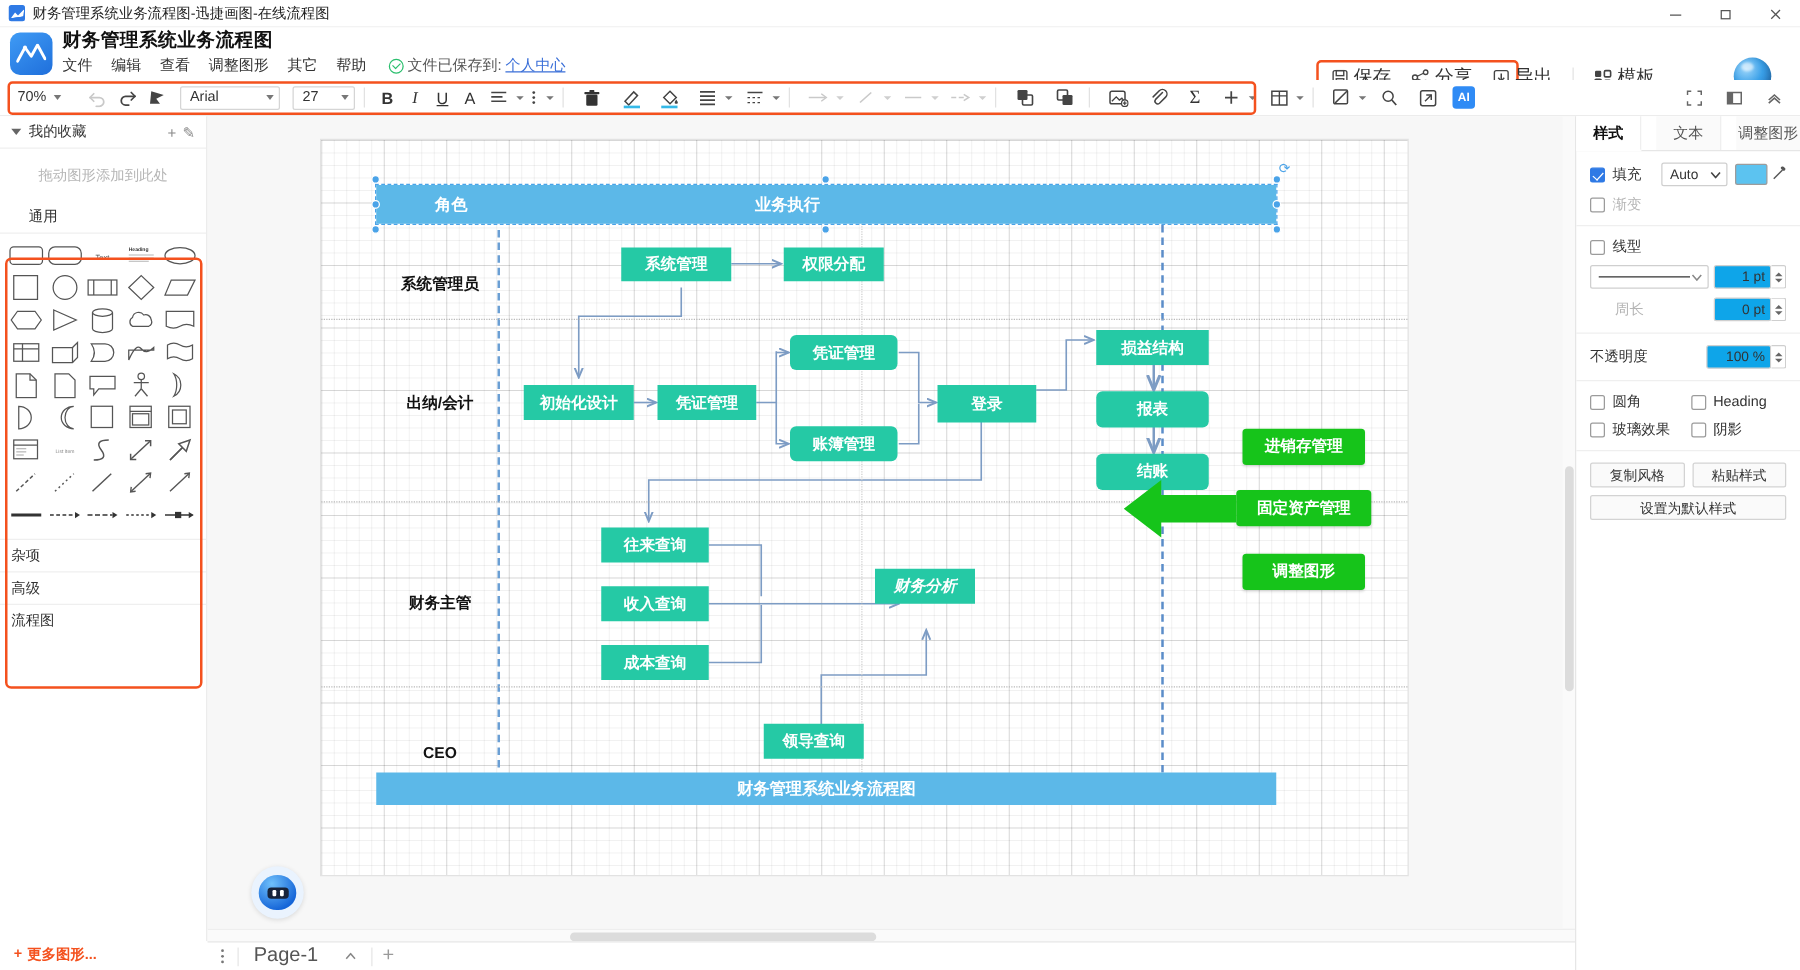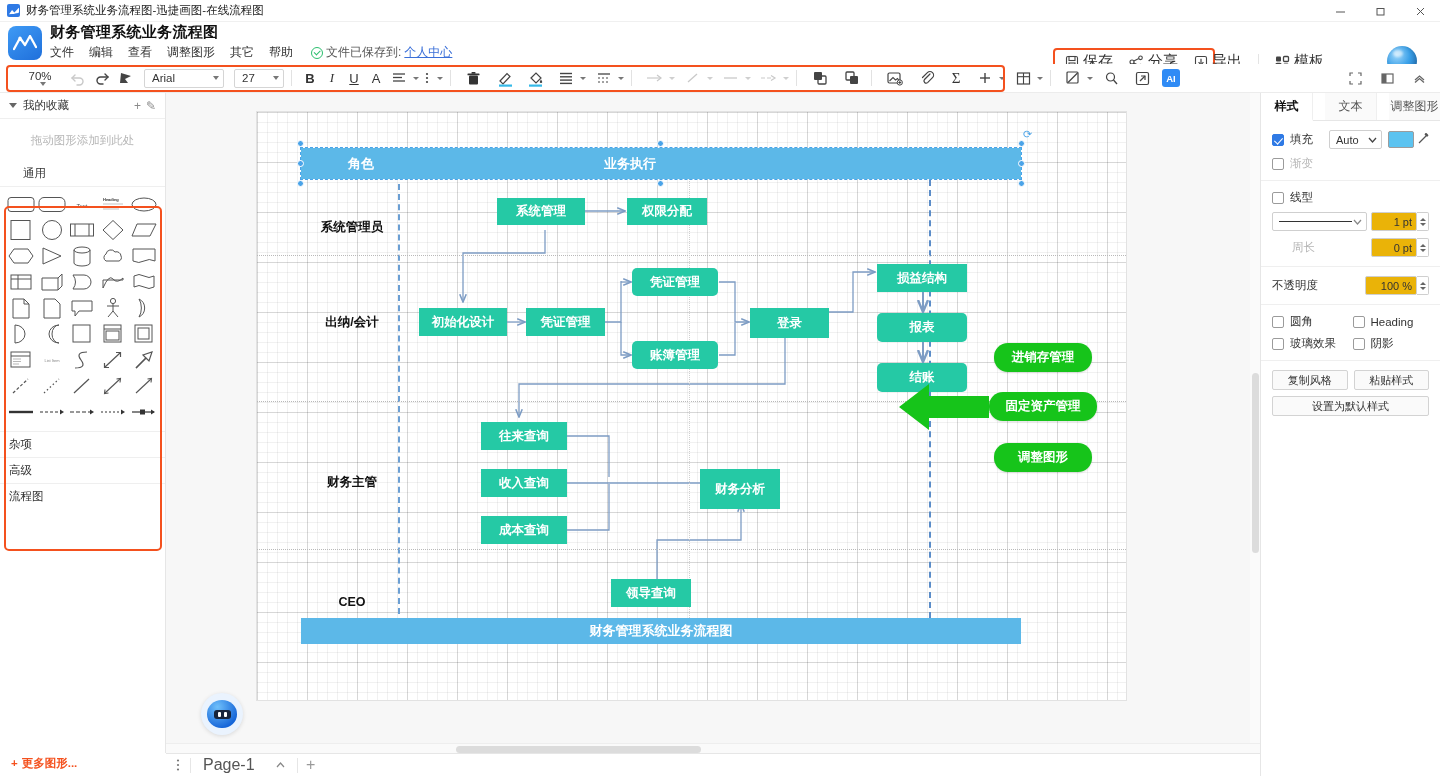--- a/index.html
+++ b/index.html
@@ -91,21 +91,20 @@
     background:#fff; border-bottom:1px solid #ececec;
     display:flex; align-items:center;
   }
   .tb-redbox{
     position:absolute; left:6px; top:65px; width:999px; height:27px;
     border:2px solid #f4511e; border-radius:4px; pointer-events:none; z-index:5;
   }
   .zoomsel{
     margin-left:14px; display:flex; align-items:center; font-size:11.5px; color:#333;
     min-width:52px;
-    flex-direction:column;
   }
   .cardown{ width:0;height:0;border-left:3.5px solid transparent;border-right:3.5px solid transparent;
             border-top:4px solid #777; margin-left:6px;}
   .tbi{ width:24px; height:24px; display:flex; align-items:center; justify-content:center;
         color:#444; flex:none; }
   .tbi.dis{ color:#c9c9c9; }
   .tbi svg{ display:block; }
   .sel-box{
     height:19px; border:1px solid #d5d5d5; border-radius:2px; display:flex; align-items:center;
     padding:0 4px 0 7px; font-size:11.5px; color:#333; background:#fff;
@@ -239,21 +238,21 @@
   .lane-label{
     font-size:12.5px; font-weight:bold; color:#111; display:flex; align-items:center;
     justify-content:center; white-space:nowrap;
   }
   .node{
     background:#25c9a5; color:#fff; font-weight:bold; font-size:12.5px;
     display:flex; align-items:center; justify-content:center; white-space:nowrap;
   }
   .node.r{ border-radius:5px; }
   .gnode{
-    background:#16c41a; color:#fff; font-weight:bold; font-size:12.5px; border-radius:14px;
+    background:#16c41a; color:#fff; font-weight:bold; font-size:12.5px; border-radius:3px;
     display:flex; align-items:center; justify-content:center; white-space:nowrap;
     box-shadow:0 1px 2px rgba(0,0,0,.12);
   }
   .vline-dash{
     border-left:2px dashed #6b9fd4;
   }
   .hline-dot{
     border-top:1px dotted #b9b9b9;
   }
   .handle{
@@ -300,21 +299,21 @@
     width:26px;height:17px;border:1px solid #9c9c9c;border-radius:2px;
     background:#5cc3f0; margin-left:6px;
   }
   .eyedrop{ margin-left:4px; color:#555; }
   .lineprev{
     width:95px;height:19px;border:1px solid #cfcfcf;border-radius:2px;background:#fff;
     display:flex;align-items:center;justify-content:space-between;padding:0 4px 0 6px;
   }
   .lineprev .ln{ width:73px;height:1px;background:#333;}
   .numbox{
-    width:46px;height:19px;border:1px solid #cfcfcf;border-radius:2px;background:#eab308;
+    width:46px;height:19px;border:1px solid #cfcfcf;border-radius:2px;background:#0ea5e9;
     display:flex;align-items:center;justify-content:flex-end;padding-right:4px;
     font-size:11px;color:#333;
   }
   .spin{
     width:12px;height:19px;border:1px solid #cfcfcf;border-left:none;border-radius:0 2px 2px 0;
     background:#fff;display:flex;flex-direction:column;align-items:center;justify-content:center;
   }
   .spin i{ width:0;height:0;border-left:3px solid transparent;border-right:3px solid transparent; display:block;}
   .spin i.u{ border-bottom:3.5px solid #666; margin-bottom:2px;}
   .spin i.d{ border-top:3.5px solid #666;}
@@ -1031,21 +1030,21 @@
     <div class="dg node" style="left:269px; top:196px; width:79px;  height:28px;">凭证管理</div>
     <div class="dg node r" style="left:375px; top:156px; width:86px;  height:28px;">凭证管理</div>
     <div class="dg node r" style="left:375px; top:229px; width:86px;  height:28px;">账簿管理</div>
     <div class="dg node" style="left:493px; top:196px; width:79px;  height:30px;">登录</div>
     <div class="dg node" style="left:620px; top:152px; width:90px;  height:28px;">损益结构</div>
     <div class="dg node r" style="left:620px; top:201px; width:90px;  height:29px;">报表</div>
     <div class="dg node r" style="left:620px; top:251px; width:90px;  height:29px;">结账</div>
     <div class="dg node" style="left:224px; top:310px; width:86px;  height:28px;">往来查询</div>
     <div class="dg node" style="left:224px; top:357px; width:86px;  height:28px;">收入查询</div>
     <div class="dg node" style="left:224px; top:404px; width:86px;  height:28px;">成本查询</div>
-    <div class="dg node" style="left:443px; top:357px; width:80px;  height:40px;">财务分析</div>
+    <div class="dg node" style="left:443px; top:343px; width:80px;  height:28px;font-style:italic;">财务分析</div>
     <div class="dg node" style="left:354px; top:467px; width:80px;  height:28px;">领导查询</div>
 
     <div class="dg gnode" style="left:737px; top:231px; width:98px; height:29px;">进销存管理</div>
     <div class="dg gnode" style="left:732px; top:280px; width:108px; height:29px;">固定资产管理</div>
     <div class="dg gnode" style="left:737px; top:331px; width:98px; height:29px;">调整图形</div>
 
     <svg class="dg" style="left:642px; top:268px; width:92px; height:55px;">
       <polygon points="0,27 30,4 30,16 90,16 90,38 30,38 30,50" fill="#16c41a"></polygon>
     </svg>
 

